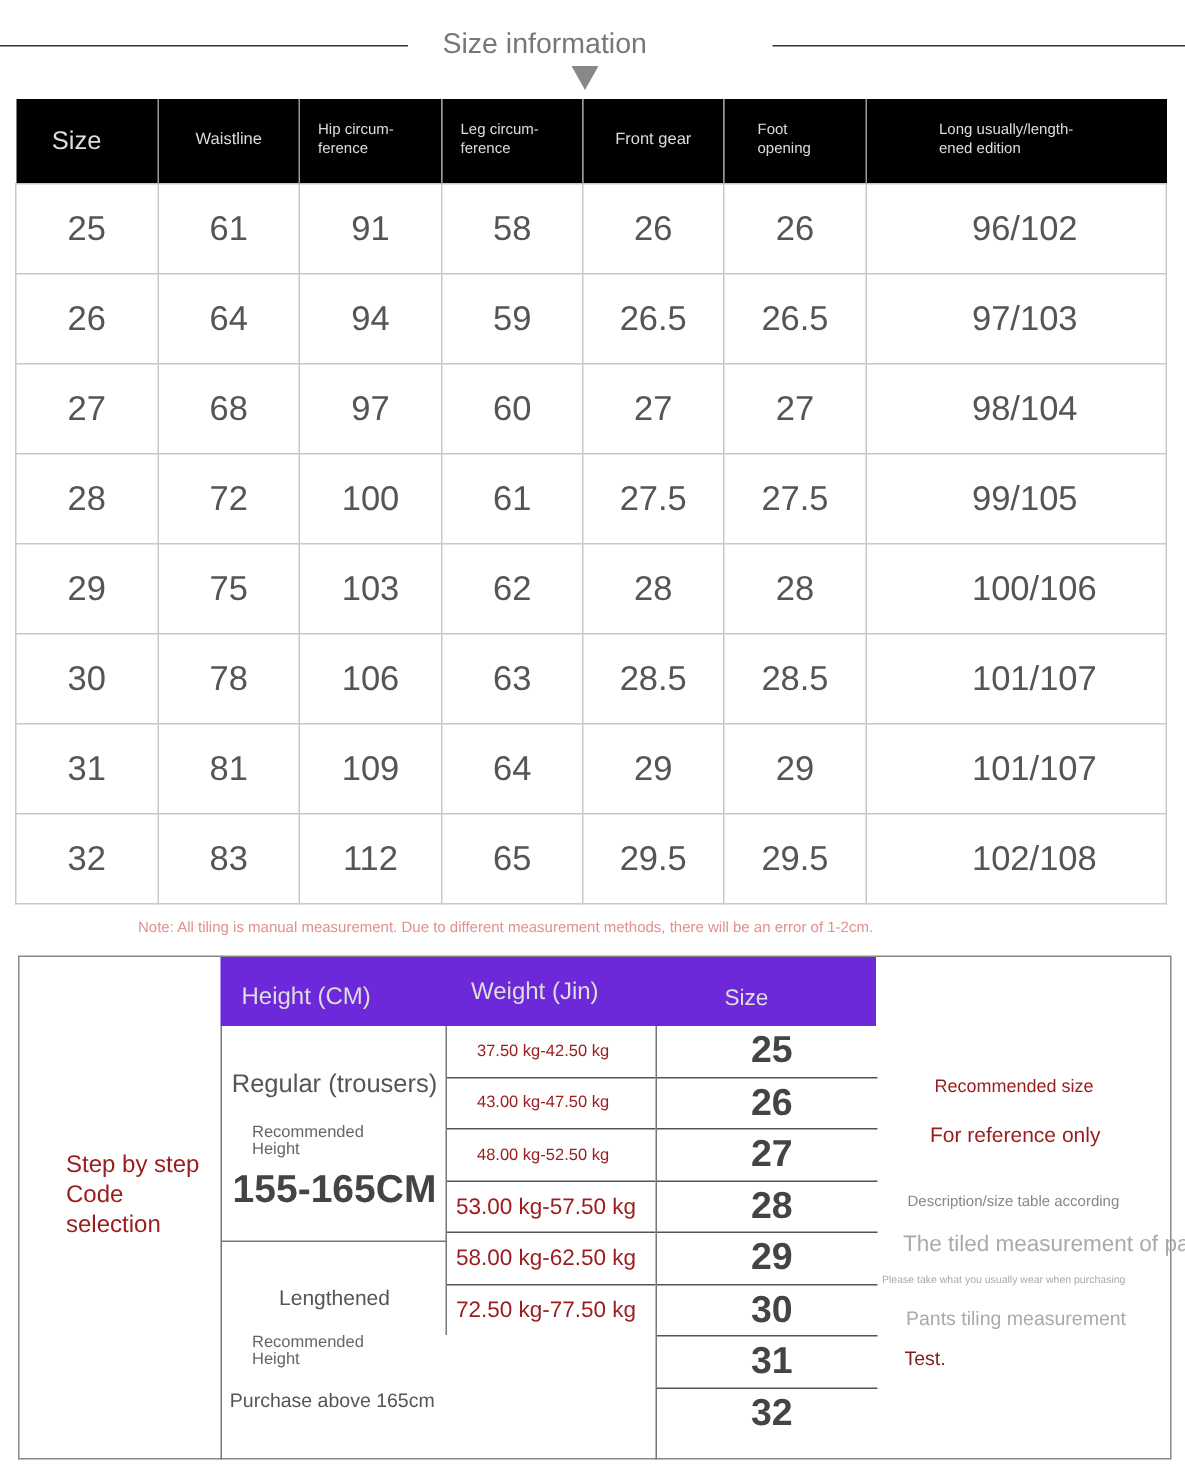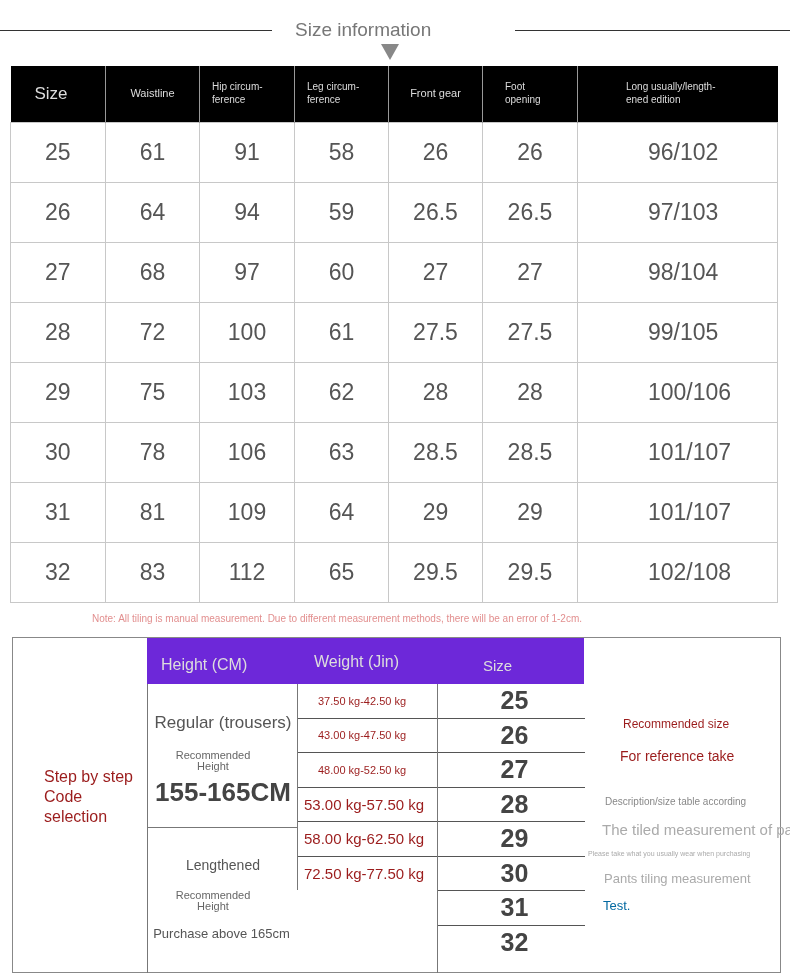--- a/index.html
+++ b/index.html
@@ -28,42 +28,42 @@
   .ih { position: absolute; top: 0; height: 46px; display: flex; align-items: center; font-size: 16px; }
   .ih.h1 { left: 14px; top: 4px; }
   .ih.h2 { left: 167px; top: 1px; }
   .ih.h3 { left: 336px; top: 4px; font-size: 15px; }
   .grid { position: absolute; left: 134px; top: 46px; width: 437px; height: 289px; border-left: 1px solid #777; }
   .col-height { position: absolute; left: 0; top: 0; width: 150px; height: 206px; border-right: 1px solid #777; }
   .hgroup { position: absolute; left: 0; width: 150px; text-align: center; }
   .hgroup.g1 { top: 0; height: 144px; border-bottom: 1px solid #777; }
   .hgroup.g2 { top: 144px; height: 145px; }
   .reg-label { position: absolute; left: 0; top: 29px; width: 150px; font-size: 17px; color: #555; text-align: center; }
-  .rec-label { position: absolute; left: 20px; font-size: 11px; color: #666; text-align: center; line-height: 11px; }
+  .rec-label { position: absolute; left: 20px; font-size: 11px; color: #666; text-align: left; line-height: 11px; }
   .g1 .rec-label { top: 66px; }
   .g2 .rec-label { top: 62px; }
   .big-height { position: absolute; left: 0; top: 93px; width: 150px; font-size: 26px; font-weight: bold; color: #444; text-align: center; }
   .len-label { position: absolute; left: 0; top: 29px; width: 150px; font-size: 14px; color: #555; text-align: center; }
   .above-label { position: absolute; left: -4px; top: 98px; width: 155px; font-size: 13px; color: #555; text-align: center; }
   .col-weight { position: absolute; left: 150px; top: 0; width: 140px; height: 289px; border-right: 1px solid #777; }
   .wrow { height: 34.5px; border-bottom: 1px solid #555; color: #9b1c1c; display: flex; align-items: center; padding-left: 6px; }
   .wrow.small { font-size: 11px; padding-left: 20px; }
   .wrow.large { font-size: 15px; }
   .col-size { position: absolute; left: 290px; top: 0; width: 147px; height: 289px; }
   .srow { height: 34.5px; border-bottom: 1px solid #555; font-size: 25px; font-weight: bold; color: #444; display: flex; align-items: center; justify-content: center; padding-left: 6px; }
   .srow:last-child, .wrow:last-child { border-bottom: none; }
   .right-panel { position: absolute; left: 571px; top: 0; width: 197px; height: 334px; }
   .rp { position: absolute; white-space: nowrap; }
   .rp.rec { left: 39px; top: 79px; font-size: 12px; color: #9b1c1c; }
   .rp.ref { left: 36px; top: 110px; font-size: 14px; color: #9b1c1c; }
   .rp.desc { left: 21px; top: 158px; font-size: 10px; color: #888; }
   .rp.tiled { left: 18px; top: 183px; font-size: 15px; color: #aaa; }
   .rp.please { left: 4px; top: 212px; font-size: 7px; color: #aaa; }
   .rp.pants { left: 20px; top: 233px; font-size: 13px; color: #aaa; }
-  .rp.test { left: 19px; top: 260px; font-size: 13px; color: #0369a1; }
+  .rp.test { left: 19px; top: 260px; font-size: 13px; color: #7f1d1d; }
 </style>
 </head>
 <body>
 
 <div class="title-row">
   <div class="title-line left"></div>
   <span class="title-text">Size information</span>
   <div class="title-line right"></div>
 </div>
 <div class="title-arrow"></div>
@@ -208,20 +208,20 @@
         <div class="srow">28</div>
         <div class="srow">29</div>
         <div class="srow">30</div>
         <div class="srow">31</div>
         <div class="srow">32</div>
       </div>
   </div>
 
   <div class="right-panel">
     <span class="rp rec">Recommended size</span>
-    <span class="rp ref">For reference take</span>
+    <span class="rp ref">For reference only</span>
     <span class="rp desc">Description/size table according</span>
     <span class="rp tiled">The tiled measurement of pants,</span>
     <span class="rp please">Please take what you usually wear when purchasing</span>
     <span class="rp pants">Pants tiling measurement</span>
     <span class="rp test">Test.</span>
   </div>
 </div>
 
 </body></html>

